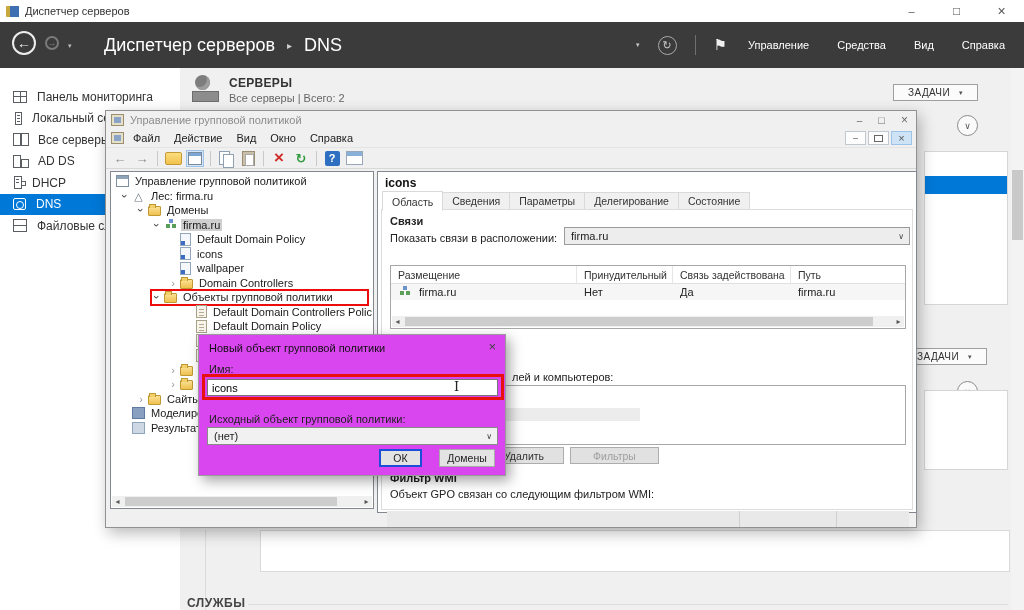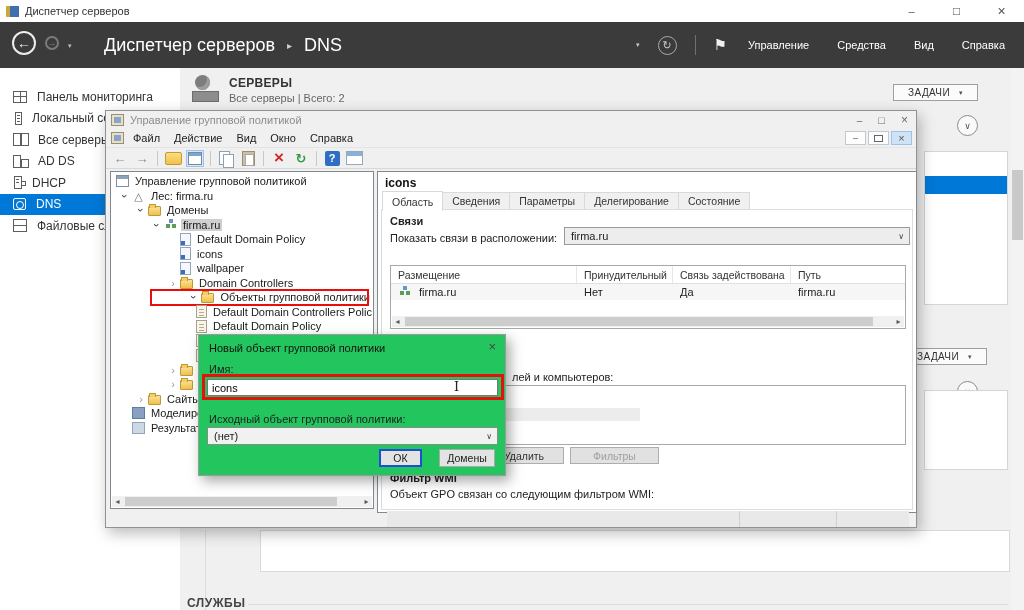--- a/index.html
+++ b/index.html
@@ -196,21 +196,21 @@
   .pane-btn{position:absolute;top:237px;height:17px;background:#e1e1e1;border:1px solid #adadad;display:flex;align-items:center;justify-content:center;font-size:10.5px;color:#333}
   .btn-delete{left:102px;width:80px}
   .btn-props{left:188px;width:89px;color:#9f9f9f}
   .wmi-title{position:absolute;left:8px;top:262px;font-weight:bold}
   .wmi-text{position:absolute;left:8px;top:278px}
   .g-bottomstrip{position:absolute;left:281px;top:400px;width:522px;height:16px;background:#e9e9e9}
   .g-bottomstrip span{position:absolute;top:0;width:1px;height:16px;background:#d0d0d0}
   .bs-sep1{left:352px}.bs-sep2{left:449px}
 
   
-  .dialog{position:absolute;left:198px;top:334px;width:308px;height:142px;background:#22c55e;border:1px solid #9a9a9a;
+  .dialog{position:absolute;left:198px;top:334px;width:308px;height:142px;background:#d946ef;border:1px solid #9a9a9a;
           box-shadow:4px 5px 12px rgba(0,0,0,.35);z-index:20}
   .dlg-title{position:absolute;left:10px;top:7px;color:#111}
   .dlg-close{position:absolute;right:9px;top:4px;font-size:13px;color:#444}
   .dlg-close::before{content:"\00D7"}
   .dlg-name-label{position:absolute;left:10px;top:28px}
   .dlg-redbox{position:absolute;left:3px;top:39px;width:302px;height:26px;border:3px solid #e8100e;pointer-events:none}
   .dlg-input{position:absolute;left:8px;top:44px;width:291px;height:17px;border:1px solid #777;background:#fff;
              font-family:inherit;font-size:11px;padding:0 4px;outline:none}
   .ibeam{position:absolute;left:255px;top:44px;font-family:"DejaVu Serif",serif;font-size:13px;color:#222}
   .ibeam::before{content:"I"}
@@ -387,21 +387,21 @@
           </div>
           <div class="trow" style="padding-left: 68px;">
             <span class="ti gpo-link-icon"></span>
             <span class="tlabel">wallpaper</span>
           </div>
           <div class="trow" style="padding-left: 54px;">
             <span class="exp closed"></span>
             <span class="ti fold"></span>
             <span class="tlabel">Domain Controllers</span>
           </div>
-          <div class="trow" style="padding-left: 38px; justify-content: flex-end;">
+          <div class="trow" style="padding-left: 38px;">
             <span class="exp open"></span>
             <span class="ti fold"></span>
             <span class="tlabel">Объекты групповой политики</span>
             <div class="tree-redbox" style="left: 38px;"></div>
           </div>
           <div class="trow" style="padding-left: 84px;">
             <span class="ti gpo-icon"></span>
             <span class="tlabel">Default Domain Controllers Policy</span>
           </div>
           <div class="trow" style="padding-left: 84px;">

